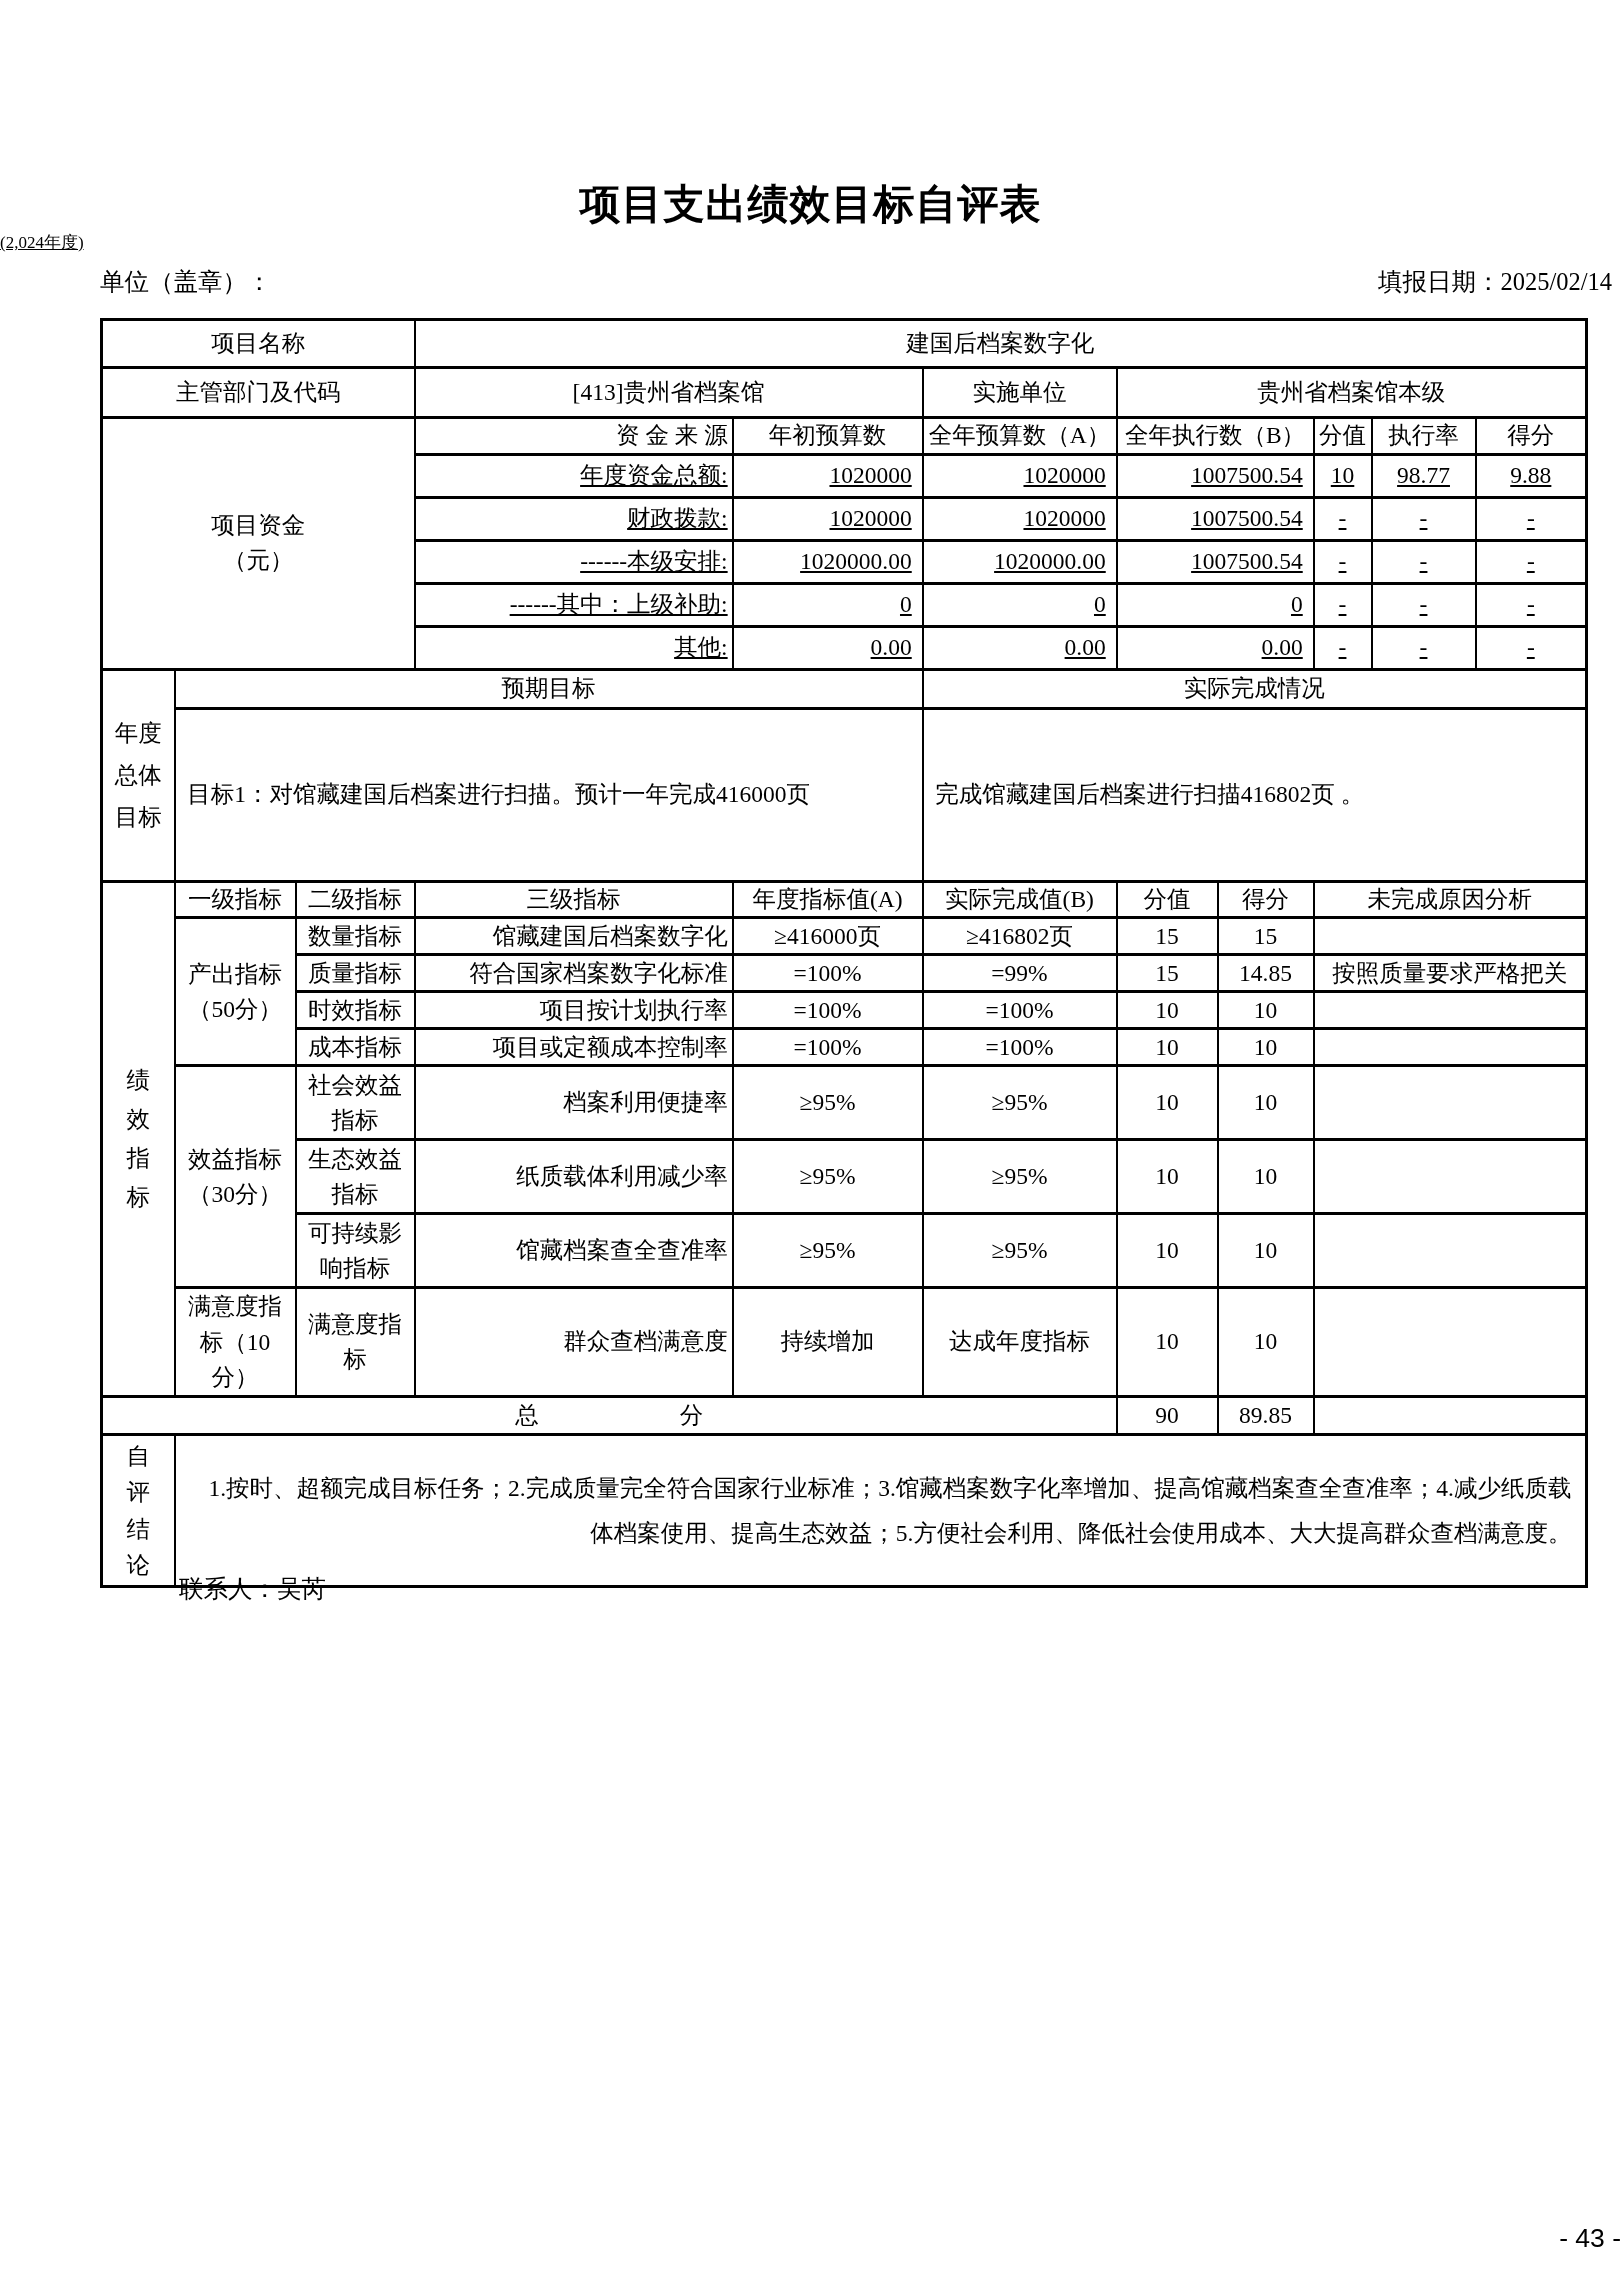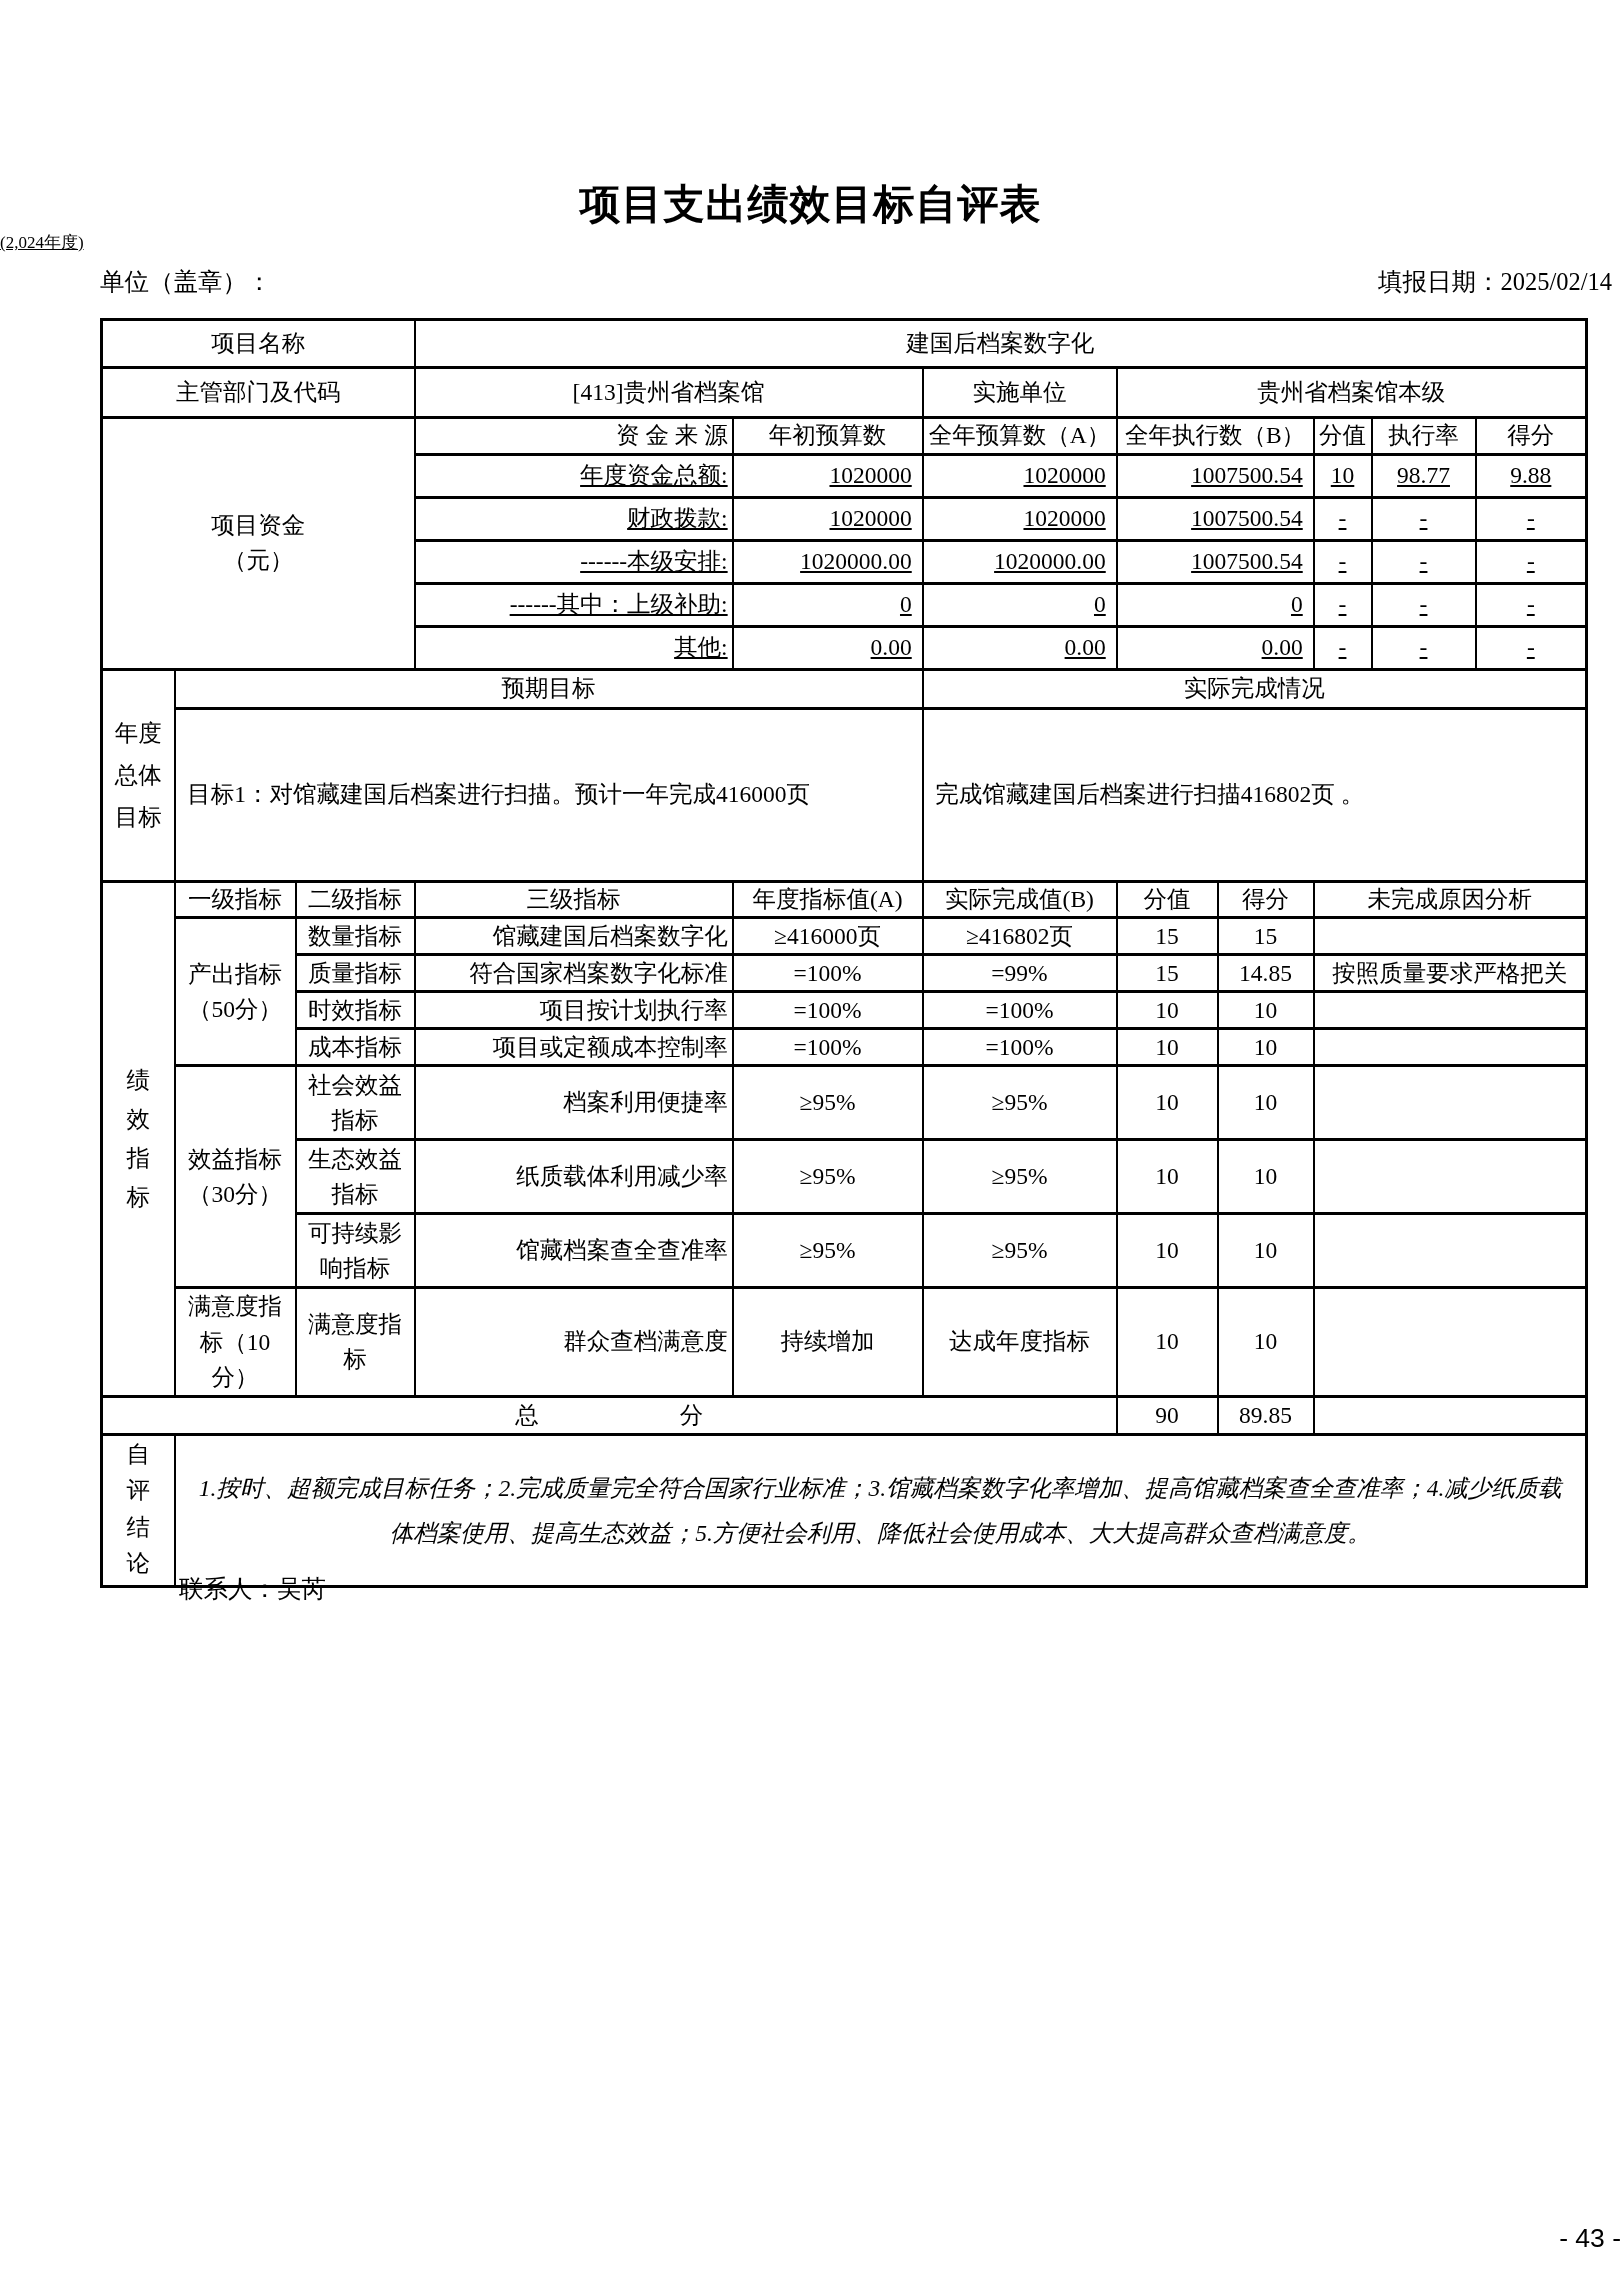--- a/index.html
+++ b/index.html
@@ -24,24 +24,24 @@
   }
   td{
     border:2px solid #000;border-top-width:3.9px;border-bottom-width:3.9px;
     font-size:23.5px;text-align:center;vertical-align:middle;
     padding:1px 3.9px;overflow:hidden;line-height:1.35;
   }
   td.np{padding:0;}
   td.tl{text-align:right;padding-left:7.8px;}
   td.tr{text-align:right;padding-right:9.8px;}
   td.goal{text-align:left;padding:5.9px 3.9px 5.9px 11.8px;}
-  td.concl{text-align:center;padding:3.9px 13.7px;line-height:1.9;font-style:italic;}
+  td.concl{text-align:right;padding:3.9px 13.7px;line-height:1.9;}
   .vl{display:inline-block;word-break:break-all;text-align:center;vertical-align:middle;}
   .w1{width:27.4px;line-height:1.65;}
-  .w1c{width:27.4px;line-height:1.55;font-family:Liberation Mono, monospace;}
+  .w1c{width:27.4px;line-height:1.55;}
   .w2{width:53px;line-height:1.8;}
   .w4{width:102px;line-height:1.5;}
   tr.r1{height:48px;} tr.r2{height:50px;} tr.fh{height:35px;} tr.f{height:43px;text-decoration:underline;}
   tr.gh{height:39px;} tr.gc{height:173px;} tr.ih{height:35px;} tr.ir{height:37px;}
   tr.br{height:74px;} tr.sat{height:92px;} tr.tot{height:38px;} tr.conc{height:152px;}
   .contact{position:absolute;top:1572px;left:179px;font-size:24.5px;}
   .pagenum{
     position:absolute;top:2223px;left:0;width:100%;text-align:right;
     font-size:26.5px;font-family:"Liberation Sans","DejaVu Sans",sans-serif;
   }

